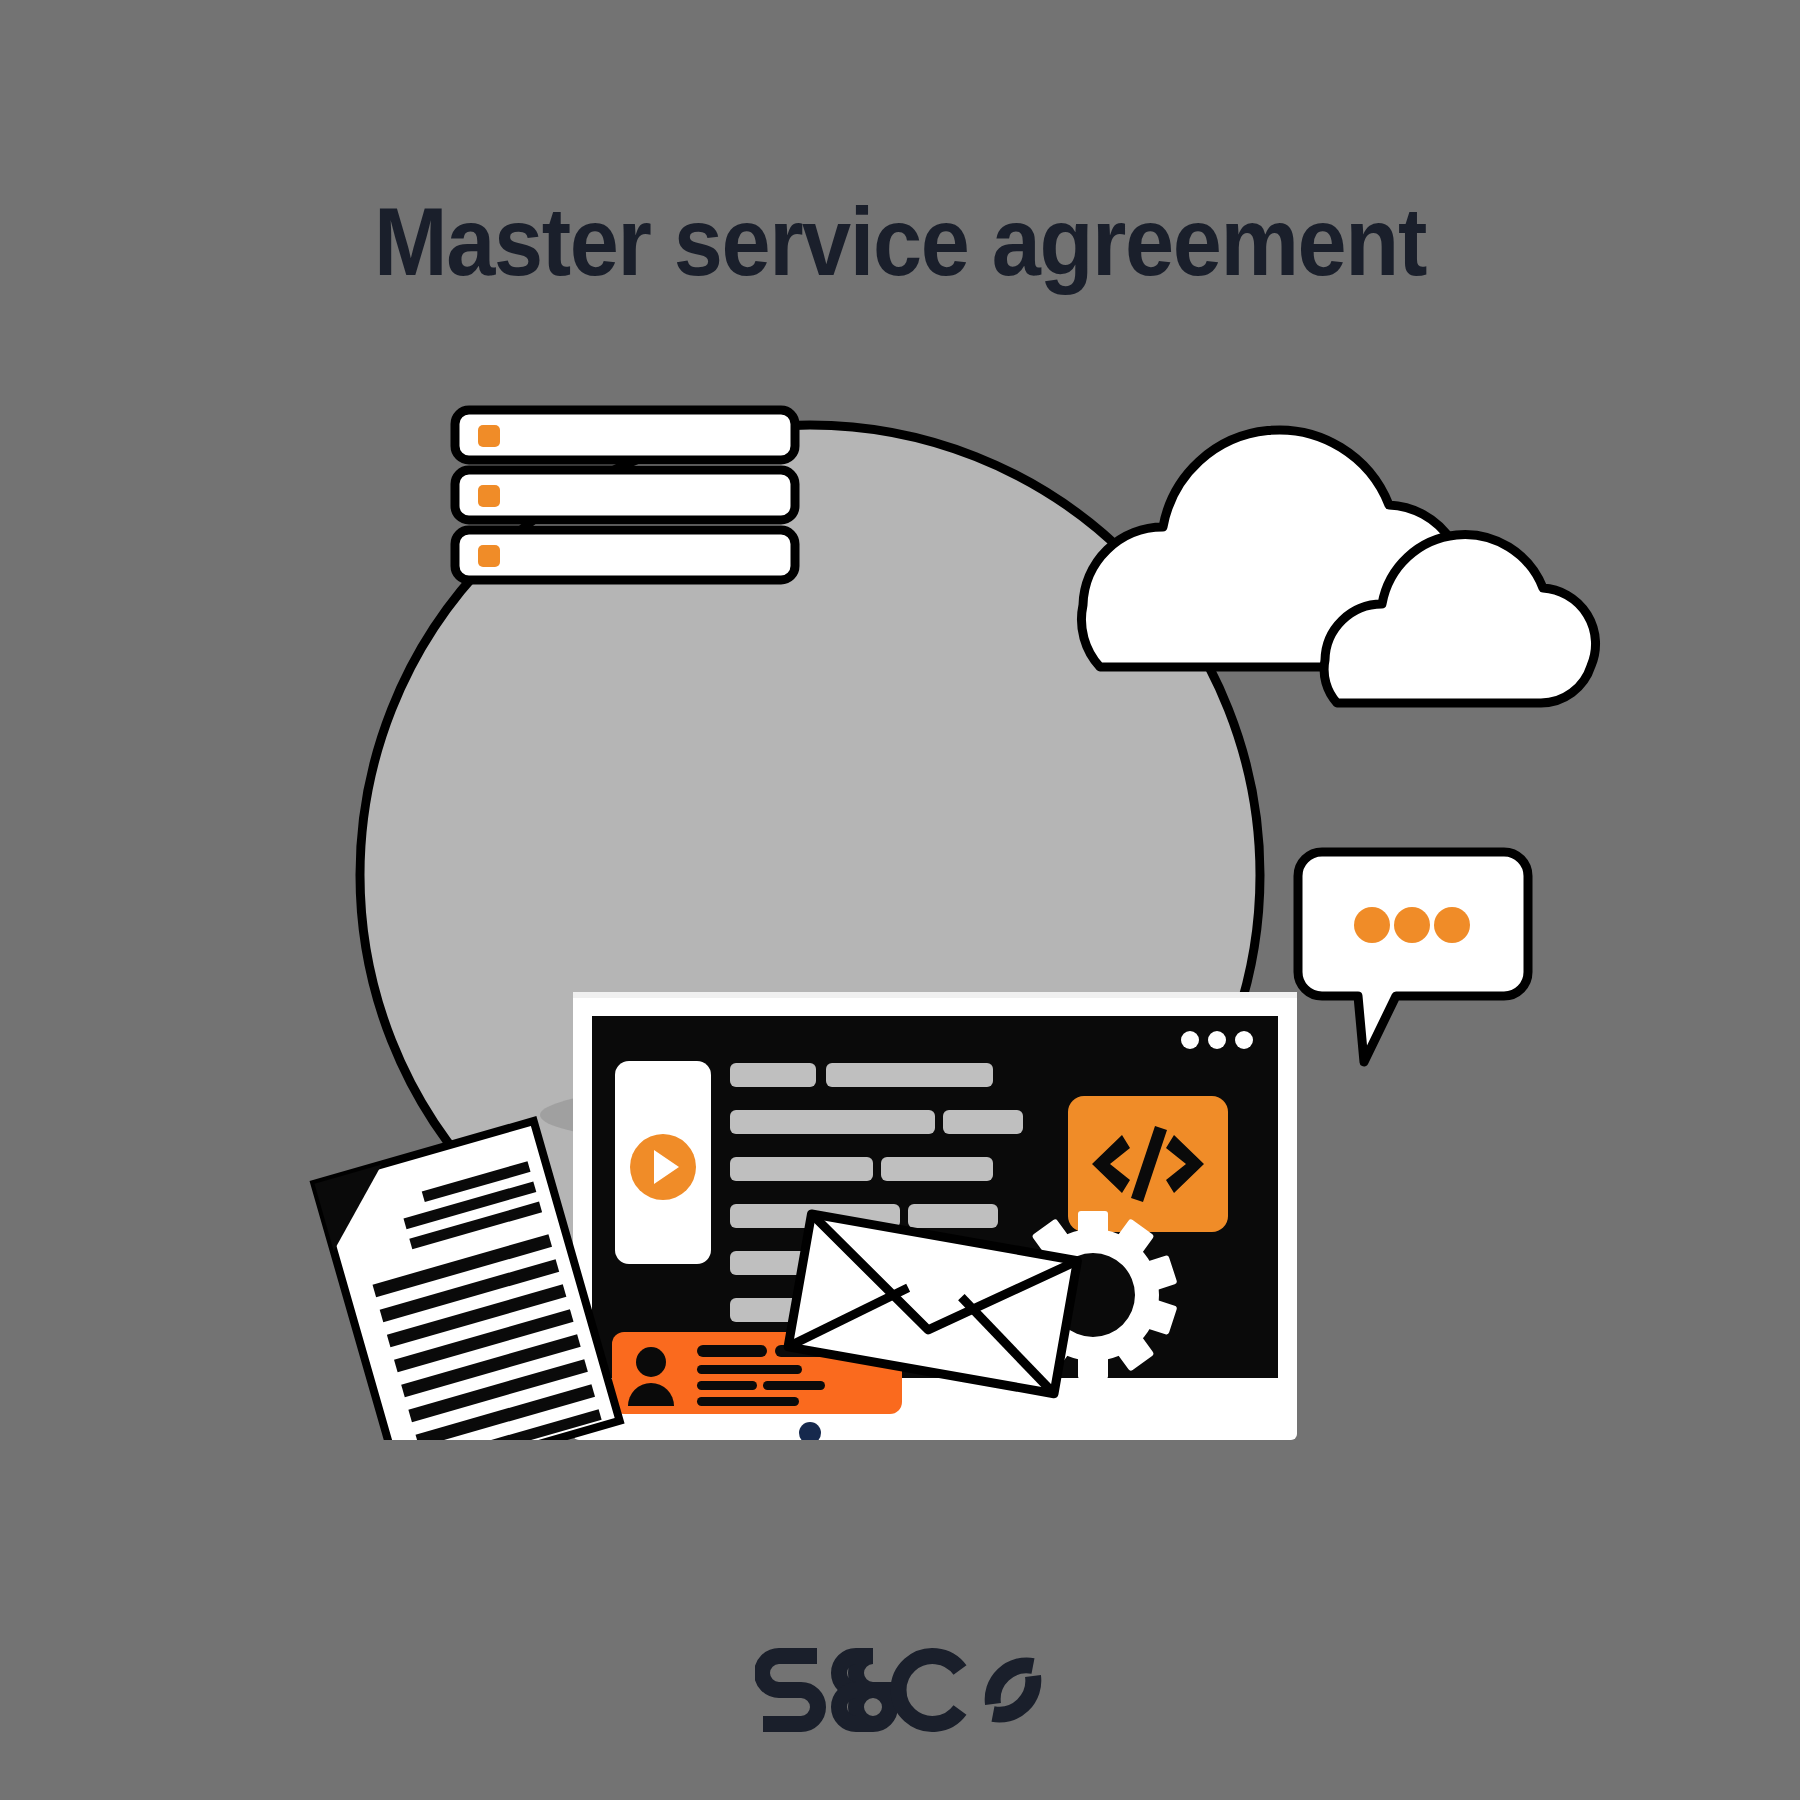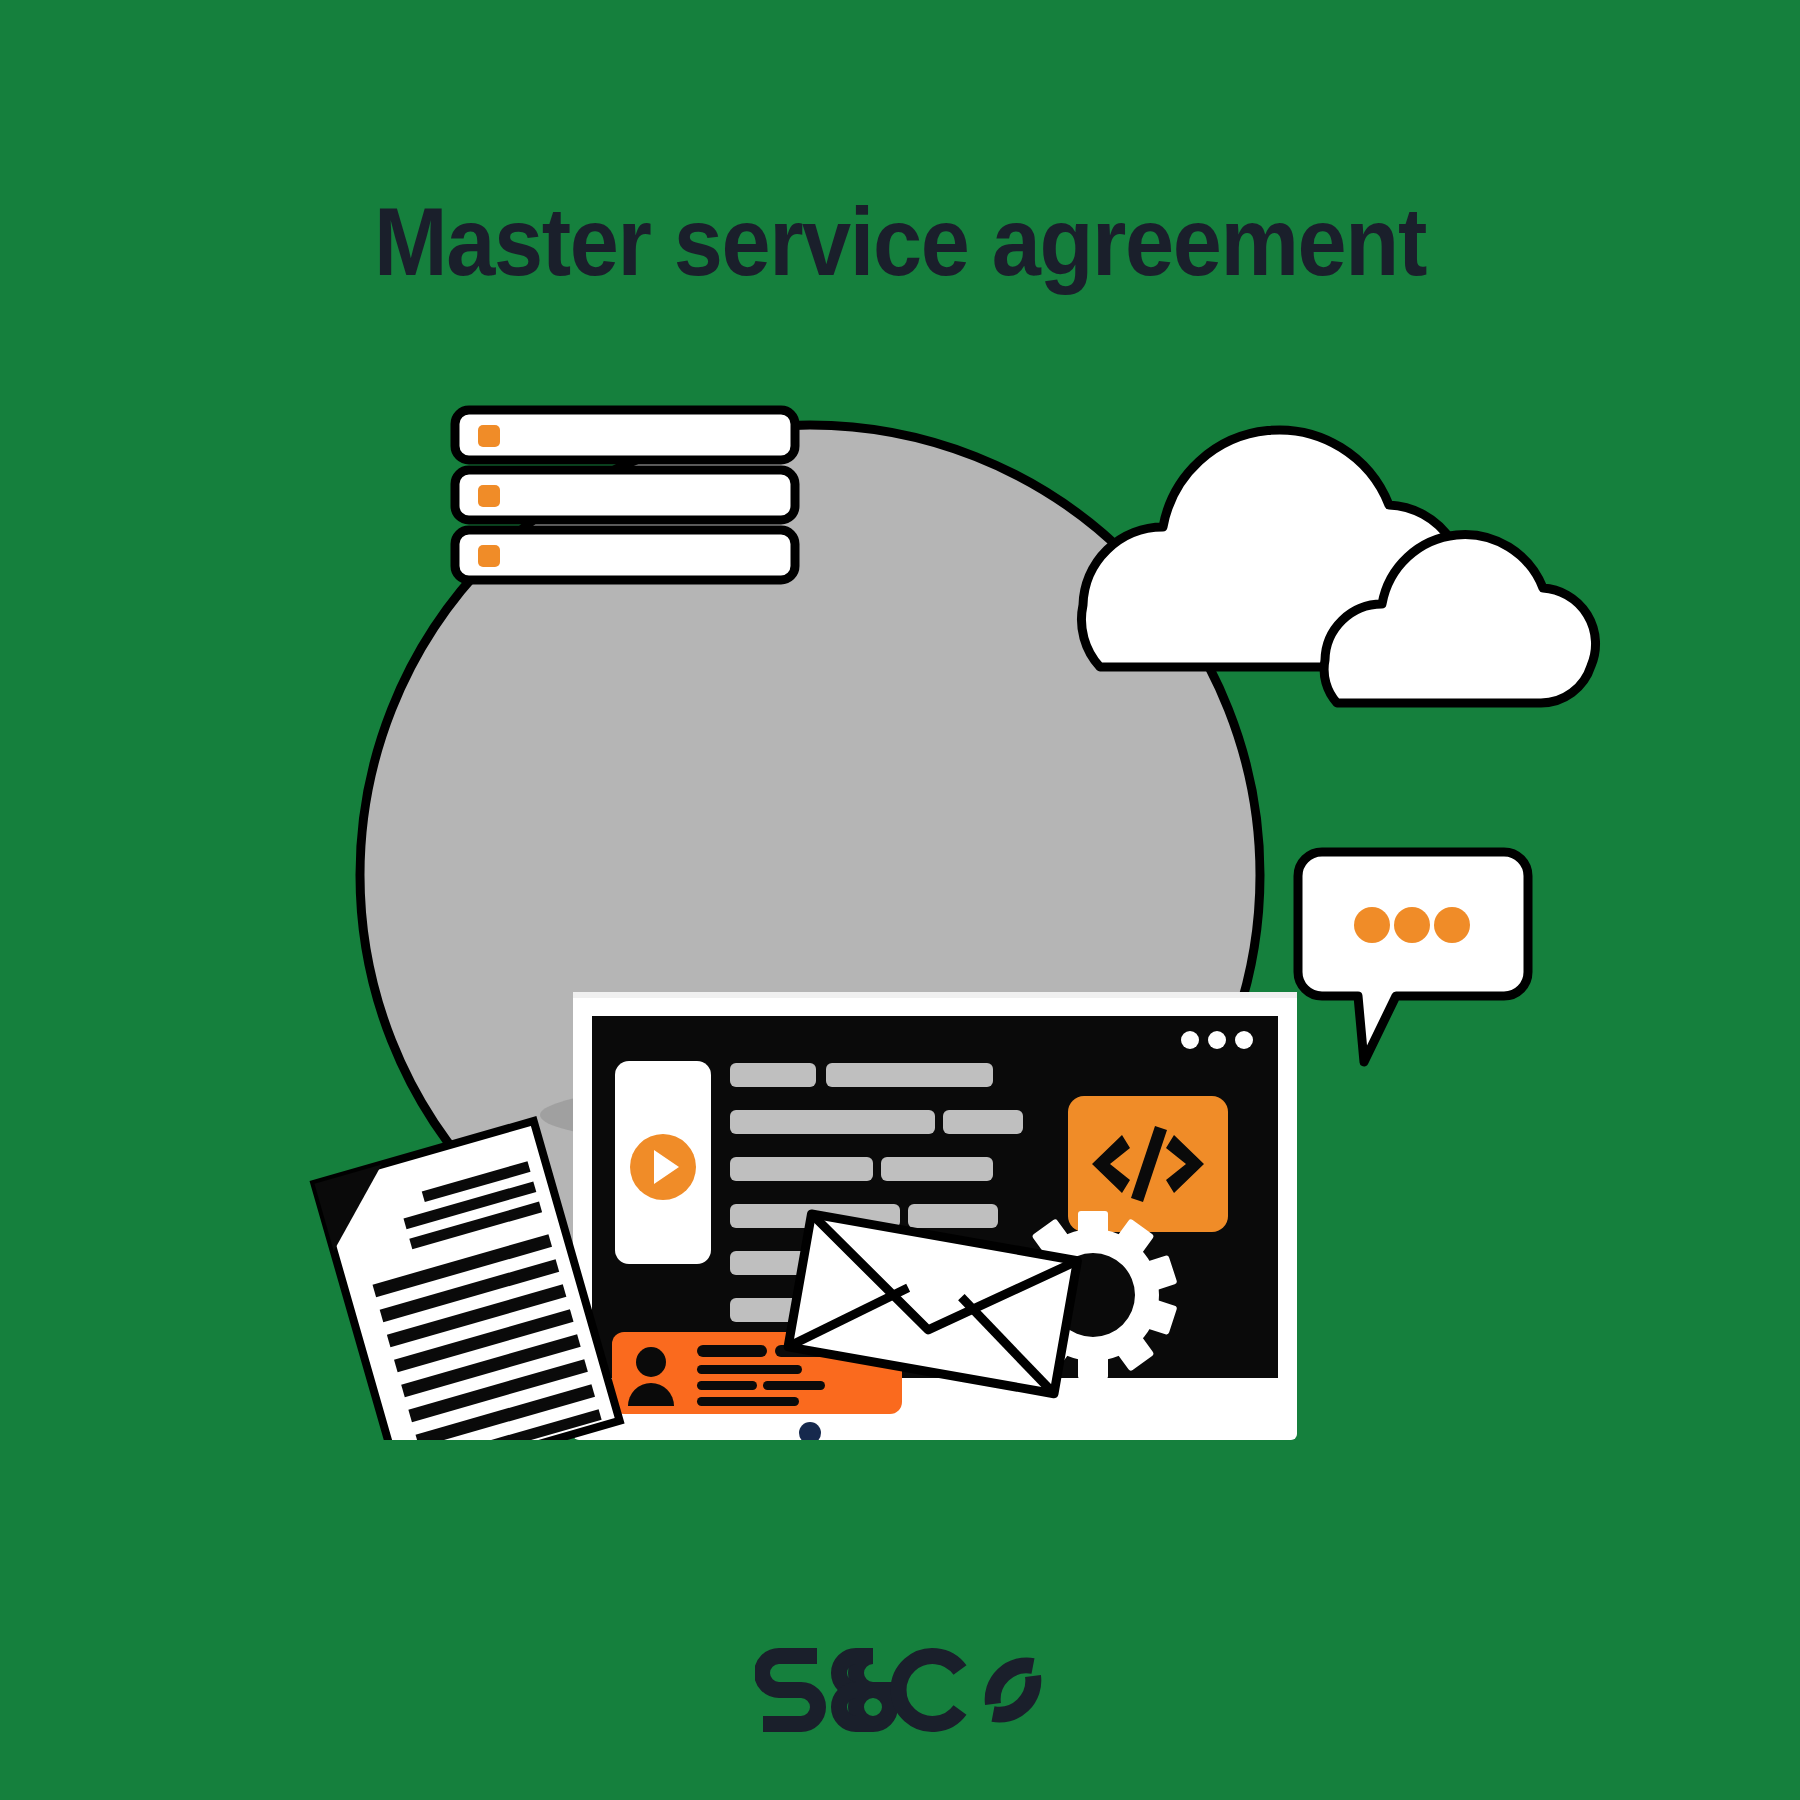--- a/index.html
+++ b/index.html
@@ -12,21 +12,21 @@
     width: 1800px;
     height: 1800px;
     overflow: hidden;
     font-family: "Liberation Sans", sans-serif;
     position: relative;
   }
   #page {
     position: relative;
     width: 1800px;
     height: 1800px;
-    background: #15803d;
+    background: #737373;
   }
 
   
   .page-title {
     position: absolute;
     left: 0;
     top: 128px;
     width: 1800px;
     text-align: center;
     font-family: "Liberation Sans", sans-serif;

